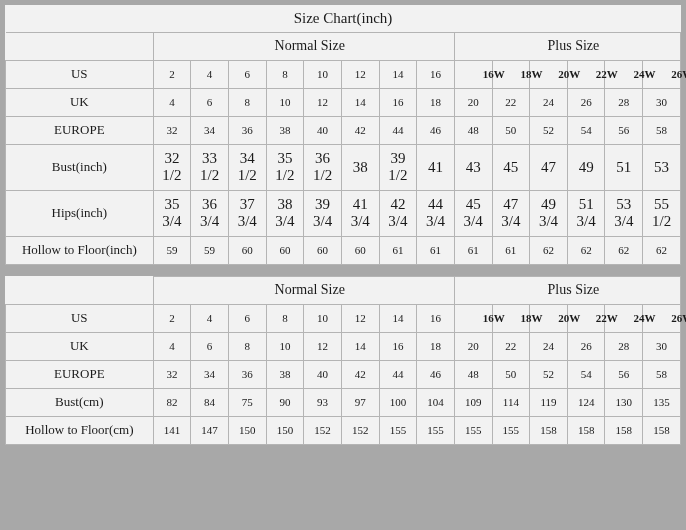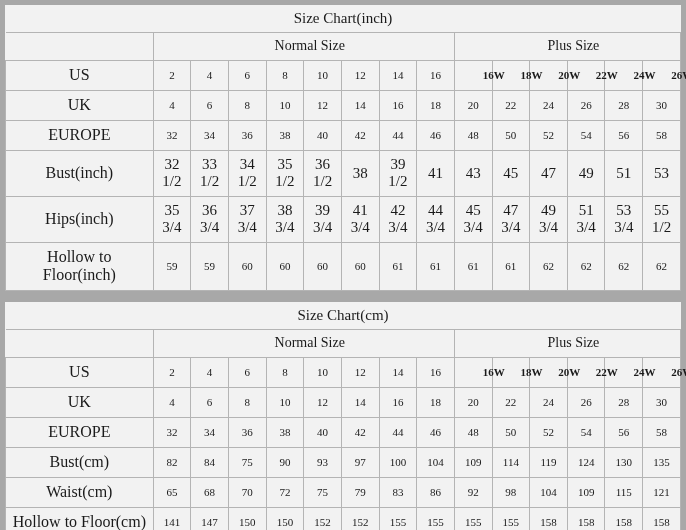--- a/index.html
+++ b/index.html
@@ -48,21 +48,21 @@
   .group-cell {
     font-size: 14px;
     height: 22px;
     padding: 2px 0 3px 12px;
   }
   .blank-cell {
     border-left: none !important;
     border-top: none !important;
   }
   .row-label {
-    font-size: 16px;
+    font-size: 13px;
     padding: 5px 4px 6px 4px;
   }
   .val-cell {
     font-size: 11px;
     padding: 5px 1px 6px 1px;
   }
   .val-cell.small {
     font-size: 15px;
   }
   .bold-head {
@@ -210,23 +210,20 @@
   <div class="spacer"></div>
 
   <div class="chart-block">
     <table class="size-table">
       <colgroup>
         <col style="width:145px">
         <col span="14" style="width:37px">
       </colgroup>
       <tbody>
         <tr>
-          <td class="title-cell" colspan="15">Size Chart(cm)</td>
-        </tr>
-        <tr>
           <td class="group-cell blank-cell"></td>
           <td class="group-cell" colspan="8">Normal Size</td>
           <td class="group-cell" colspan="6">Plus Size</td>
         </tr>
 
         <tr>
           <td class="row-label">US</td>
           <td class="val-cell">2</td>
           <td class="val-cell">4</td>
           <td class="val-cell">6</td>
@@ -290,37 +287,20 @@
           <td class="val-cell">100</td>
           <td class="val-cell">104</td>
           <td class="val-cell">109</td>
           <td class="val-cell">114</td>
           <td class="val-cell">119</td>
           <td class="val-cell">124</td>
           <td class="val-cell">130</td>
           <td class="val-cell">135</td>
         </tr>
 
-        <tr>
-          <td class="row-label">Waist(cm)</td>
-          <td class="val-cell">65</td>
-          <td class="val-cell">68</td>
-          <td class="val-cell">70</td>
-          <td class="val-cell">72</td>
-          <td class="val-cell">75</td>
-          <td class="val-cell">79</td>
-          <td class="val-cell">83</td>
-          <td class="val-cell">86</td>
-          <td class="val-cell">92</td>
-          <td class="val-cell">98</td>
-          <td class="val-cell">104</td>
-          <td class="val-cell">109</td>
-          <td class="val-cell">115</td>
-          <td class="val-cell">121</td>
-        </tr>
 
 
         <tr>
           <td class="row-label">Hollow to Floor(cm)</td>
           <td class="val-cell">141</td>
           <td class="val-cell">147</td>
           <td class="val-cell">150</td>
           <td class="val-cell">150</td>
           <td class="val-cell">152</td>
           <td class="val-cell">152</td>

